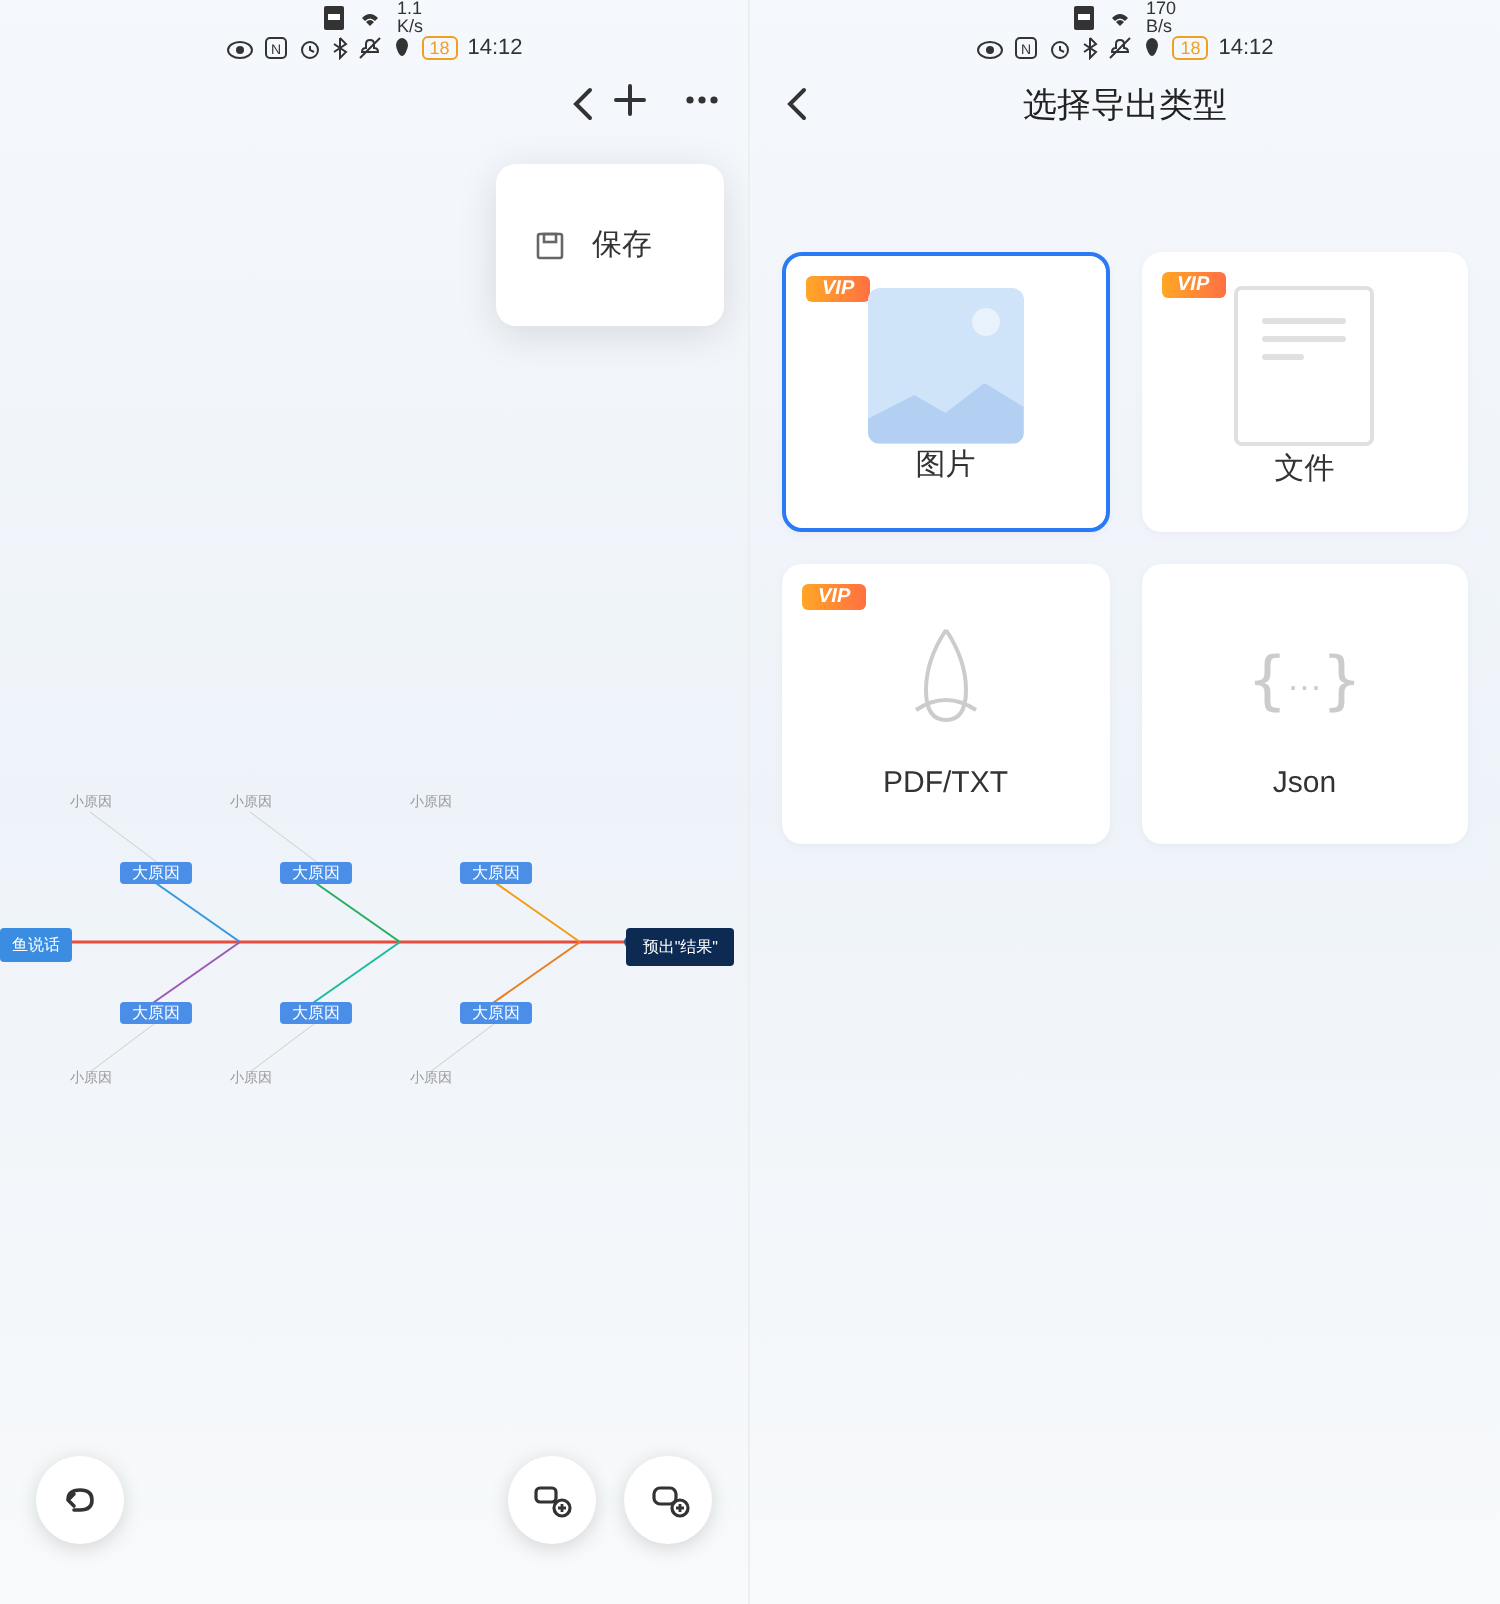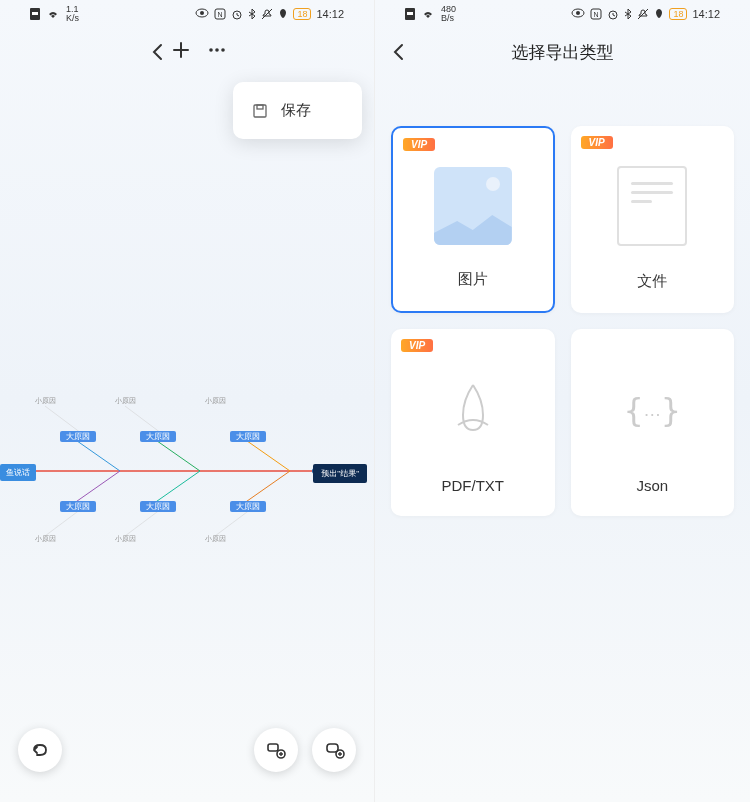--- a/index.html
+++ b/index.html
@@ -1,55 +1,55 @@
 <!DOCTYPE html>
 <html><head>
   <meta charset="utf-8">
   <style>
     * { margin: 0; padding: 0; box-sizing: border-box; font-family: -apple-system, BlinkMacSystemFont, "Segoe UI", sans-serif; }
     body { display: flex; width: 750px; height: 802px; background: #fff; }
     .screen { width: 375px; height: 802px; position: relative; background: linear-gradient(180deg, #f5f8fc 0%, #eef3f9 50%, #f8fafb 100%); overflow: hidden; }
     .screen-left { border-right: 1px solid #eee; }
     
     
-    .status-bar { height: 28px; display: flex; align-items: center; justify-content: space-between; padding: 0 30px; font-size: 11px; color: #333; }
+    .status-bar { height: 28px; display: flex; align-items: center; justify-content: space-between; padding: 0 16px; font-size: 11px; color: #333; flex-direction: column; }
     .status-left { display: flex; align-items: center; gap: 6px; }
-    .status-right { display: flex; align-items: flex-start; gap: 5px; }
+    .status-right { display: flex; align-items: flex-end; gap: 5px; }
     .status-icon { display: inline-flex; align-items: center; }
     .net-speed { line-height: 1; font-size: 9px; }
     .battery-badge { border: 1px solid #f0a020; border-radius: 3px; padding: 0 3px; font-size: 9px; color: #f0a020; }
     
     
-    .header { height: 48px; display: flex; align-items: center; padding: 0 12px; justify-content: center; }
+    .header { height: 48px; display: flex; align-items: center; padding: 0 12px; justify-content: flex-end; }
     .header-center { flex: 1; text-align: center; font-size: 17px; font-weight: 500; color: #222; }
     .header-actions { display: flex; gap: 14px; align-items: center; }
     .back-btn { width: 24px; height: 24px; display: flex; align-items: center; justify-content: center; }
     
     
-    .dropdown { position: absolute; top: 82px; right: 12px; width: 129px; background: #fff; border-radius: 10px; box-shadow: 0 4px 20px rgba(0,0,0,0.12); z-index: 10; padding: 6px 0; }
+    .dropdown { position: absolute; top: 82px; right: 12px; width: 114px; background: #fff; border-radius: 10px; box-shadow: 0 4px 20px rgba(0,0,0,0.12); z-index: 10; padding: 18px 0; }
     .dropdown-item { display: flex; align-items: center; gap: 12px; padding: 13px 18px; font-size: 15px; color: #333; }
     .dropdown-icon { width: 18px; height: 18px; display: flex; align-items: center; justify-content: center; color: #666; }
     
     
     .canvas { position: absolute; top: 76px; left: 0; right: 0; bottom: 0; }
     .fishbone { position: absolute; top: 300px; left: 0; width: 375px; height: 200px; }
     .fb-root { position: absolute; left: 0; top: 88px; background: #3a8de0; color: #fff; font-size: 8px; padding: 3px 6px; border-radius: 2px; }
     .fb-result { position: absolute; right: 8px; top: 88px; background: #0d2b52; color: #fff; font-size: 8px; padding: 4px 8px; border-radius: 2px; }
     .fb-node { position: absolute; background: #4a8ee8; color: #fff; font-size: 8px; padding: 0 6px; border-radius: 2px; }
     .fb-small { position: absolute; font-size: 7px; color: #999; }
     
     
     .fab-group { position: absolute; bottom: 30px; display: flex; gap: 14px; }
     .fab-left { left: 18px; }
     .fab-right { right: 18px; }
     .fab { width: 44px; height: 44px; background: #fff; border-radius: 22px; box-shadow: 0 2px 10px rgba(0,0,0,0.15); display: flex; align-items: center; justify-content: center; }
     
     
     .export-grid { padding: 50px 16px 16px; display: grid; grid-template-columns: 1fr 1fr; gap: 16px; }
-    .export-card { background: #fff; border-radius: 10px; padding: 14px; position: relative; height: 187px; display: flex; flex-direction: column; align-items: center; box-shadow: 0 1px 4px rgba(0,0,0,0.04); }
+    .export-card { background: #fff; border-radius: 10px; padding: 14px; position: relative; height: 140px; display: flex; flex-direction: column; align-items: center; box-shadow: 0 1px 4px rgba(0,0,0,0.04); }
     .export-card.selected { border: 2px solid #2b7af5; }
     .vip-badge { position: absolute; top: 10px; left: 10px; background: linear-gradient(90deg, #ffa726, #ff7043); color: #fff; font-size: 10px; font-weight: bold; font-style: italic; padding: 1px 8px; border-radius: 3px; }
     .card-icon { flex: 1; display: flex; align-items: center; justify-content: center; width: 80px; }
     .card-label { font-size: 15px; color: #333; margin-bottom: 8px; text-align: center; }
     
     
     .img-preview { width: 78px; height: 78px; background: #cfe3f9; border-radius: 6px; position: relative; }
     .img-preview::after { content:''; position: absolute; bottom: 0; left: 0; right: 0; height: 30px; background: #b3d0f2; border-radius: 0 0 6px 6px; clip-path: polygon(0 60%, 30% 20%, 50% 50%, 75% 0, 100% 40%, 100% 100%, 0 100%); }
     .img-preview::before { content:''; position:absolute; top:10px; right:12px; width:14px; height:14px; background:#e9f1fb; border-radius:50%; }
     .doc-preview { width: 70px; height: 80px; border: 2px solid #e0e0e0; border-radius: 4px; padding: 14px 12px; }
@@ -219,21 +219,21 @@
           <svg width="10" height="12" viewBox="0 0 10 12">
             <rect x="0" y="0" width="10" height="12" rx="1" fill="#333"></rect>
             <rect x="2" y="4" width="6" height="3" fill="#fff"></rect>
           </svg>
         </span>
       <span class="status-icon">
           <svg width="14" height="10" viewBox="0 0 14 10">
             <path d="M7 9 L5 7 Q7 5 9 7 Z M3 5 Q7 1 11 5 L9.5 6.5 Q7 4 4.5 6.5 Z" fill="#333"></path>
           </svg>
         </span>
-      <span class="net-speed" style="white-space:pre-line">480
+      <span class="net-speed" style="white-space:pre-line">170
 B/s</span>
     </div>
     <div class="status-right">
       <span class="status-icon">
           <svg width="14" height="10" viewBox="0 0 14 10">
             <ellipse cx="7" cy="5" rx="6" ry="4" fill="none" stroke="#333" stroke-width="1"></ellipse>
             <circle cx="7" cy="5" r="2" fill="#333"></circle>
           </svg>
         </span>
       <span class="status-icon">

